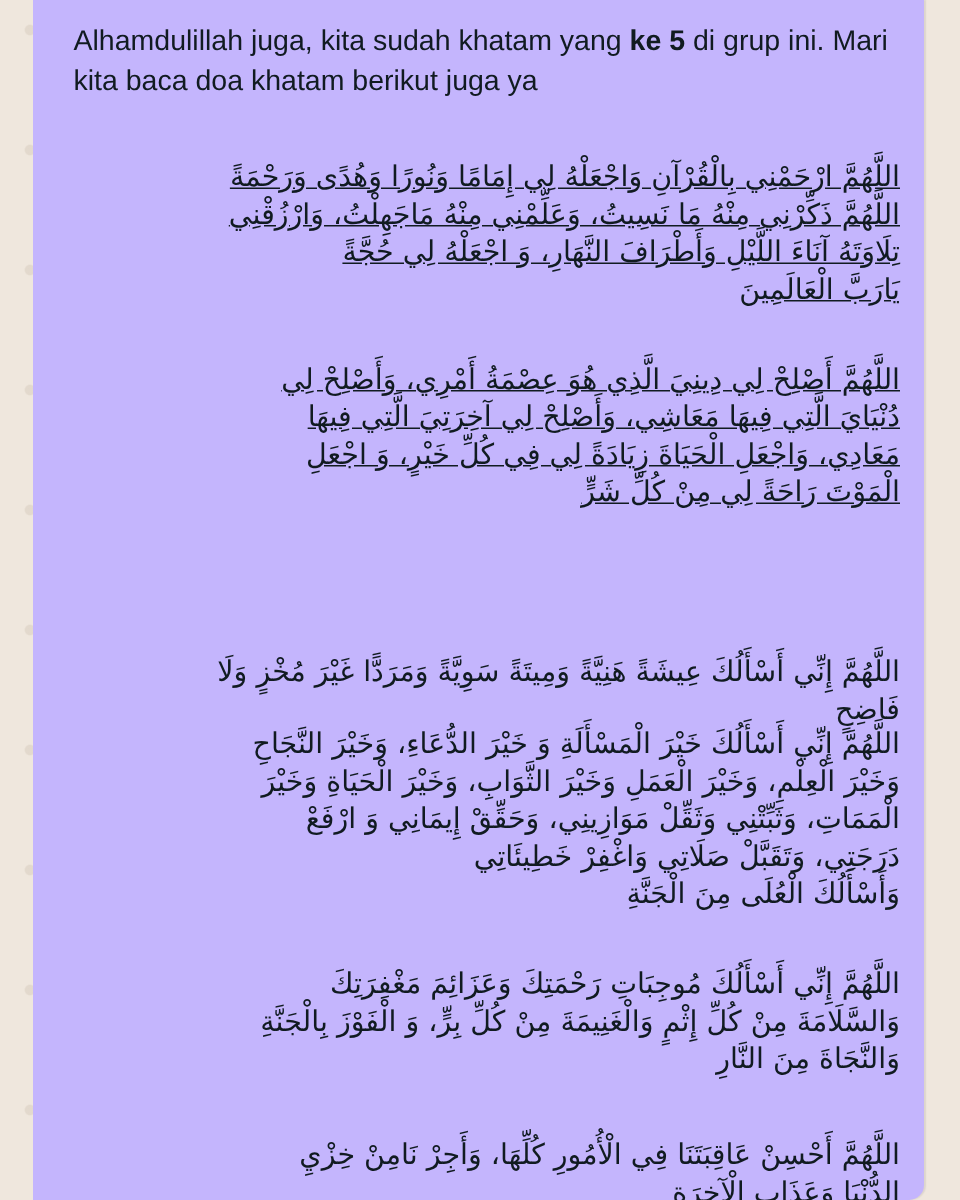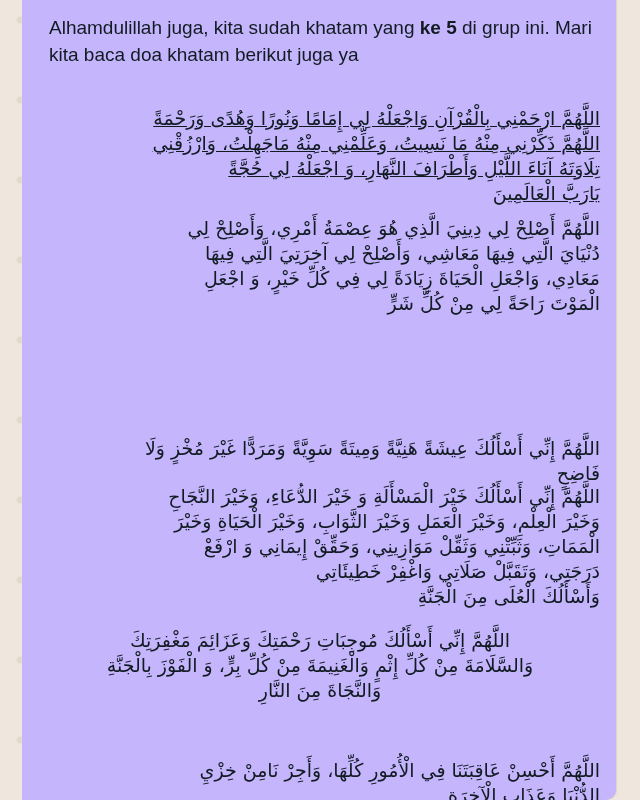--- a/index.html
+++ b/index.html
@@ -66,29 +66,29 @@
 
 <div class="bubble">
   <div class="intro">
     <span>Alhamdulillah juga, kita sudah khatam yang </span><b>ke 5</b><span> di grup ini. Mari kita baca doa khatam berikut juga ya</span>
   </div>
 
   <div class="doa" style="top:106px;text-decoration:underline;">اللَّهُمَّ ارْحَمْنِي بِالْقُرْآنِ وَاجْعَلْهُ لِي إِمَامًا وَنُورًا وَهُدًى وَرَحْمَةً
 اللَّهُمَّ ذَكِّرْنِي مِنْهُ مَا نَسِيتُ، وَعَلِّمْنِي مِنْهُ مَاجَهِلْتُ، وَارْزُقْنِي
 تِلَاوَتَهُ آنَاءَ اللَّيْلِ وَأَطْرَافَ النَّهَارِ، وَ اجْعَلْهُ لِي حُجَّةً
 يَارَبَّ الْعَالَمِينَ</div>
-  <div class="doa" style="top:216px;">اللَّهُمَّ أَصْلِحْ لِي دِينِيَ الَّذِي هُوَ عِصْمَةُ أَمْرِي، وَأَصْلِحْ لِي
+  <div class="doa" style="top:241px;text-decoration:underline;">اللَّهُمَّ أَصْلِحْ لِي دِينِيَ الَّذِي هُوَ عِصْمَةُ أَمْرِي، وَأَصْلِحْ لِي
 دُنْيَايَ الَّتِي فِيهَا مَعَاشِي، وَأَصْلِحْ لِي آخِرَتِيَ الَّتِي فِيهَا
 مَعَادِي، وَاجْعَلِ الْحَيَاةَ زِيَادَةً لِي فِي كُلِّ خَيْرٍ، وَ اجْعَلِ
 الْمَوْتَ رَاحَةً لِي مِنْ كُلِّ شَرٍّ</div>
   <div class="doa" style="top:436px;">اللَّهُمَّ إِنِّي أَسْأَلُكَ عِيشَةً هَنِيَّةً وَمِيتَةً سَوِيَّةً وَمَرَدًّا غَيْرَ مُخْزٍ وَلَا
 فَاضِحٍ</div>
   <div class="doa" style="top:484px;">اللَّهُمَّ إِنِّي أَسْأَلُكَ خَيْرَ الْمَسْأَلَةِ وَ خَيْرَ الدُّعَاءِ، وَخَيْرَ النَّجَاحِ
 وَخَيْرَ الْعِلْمِ، وَخَيْرَ الْعَمَلِ وَخَيْرَ الثَّوَابِ، وَخَيْرَ الْحَيَاةِ وَخَيْرَ
 الْمَمَاتِ، وَثَبِّتْنِي وَثَقِّلْ مَوَازِينِي، وَحَقِّقْ إِيمَانِي وَ ارْفَعْ
 دَرَجَتِي، وَتَقَبَّلْ صَلَاتِي وَاغْفِرْ خَطِيئَاتِي
 وَأَسْأَلُكَ الْعُلَى مِنَ الْجَنَّةِ</div>
-  <div class="doa" style="top:628px;text-align:center;">اللَّهُمَّ إِنِّي أَسْأَلُكَ مُوجِبَاتِ رَحْمَتِكَ وَعَزَائِمَ مَغْفِرَتِكَ
+  <div class="doa" style="top:644px;">اللَّهُمَّ إِنِّي أَسْأَلُكَ مُوجِبَاتِ رَحْمَتِكَ وَعَزَائِمَ مَغْفِرَتِكَ
 وَالسَّلَامَةَ مِنْ كُلِّ إِثْمٍ وَالْغَنِيمَةَ مِنْ كُلِّ بِرٍّ، وَ الْفَوْزَ بِالْجَنَّةِ
 وَالنَّجَاةَ مِنَ النَّارِ</div>
   <div class="doa" style="top:758px;">اللَّهُمَّ أَحْسِنْ عَاقِبَتَنَا فِي الْأُمُورِ كُلِّهَا، وَأَجِرْ نَامِنْ خِزْيِ
 الدُّنْيَا وَعَذَابِ الْآخِرَةِ</div>
 </div>
 
 </body></html>

